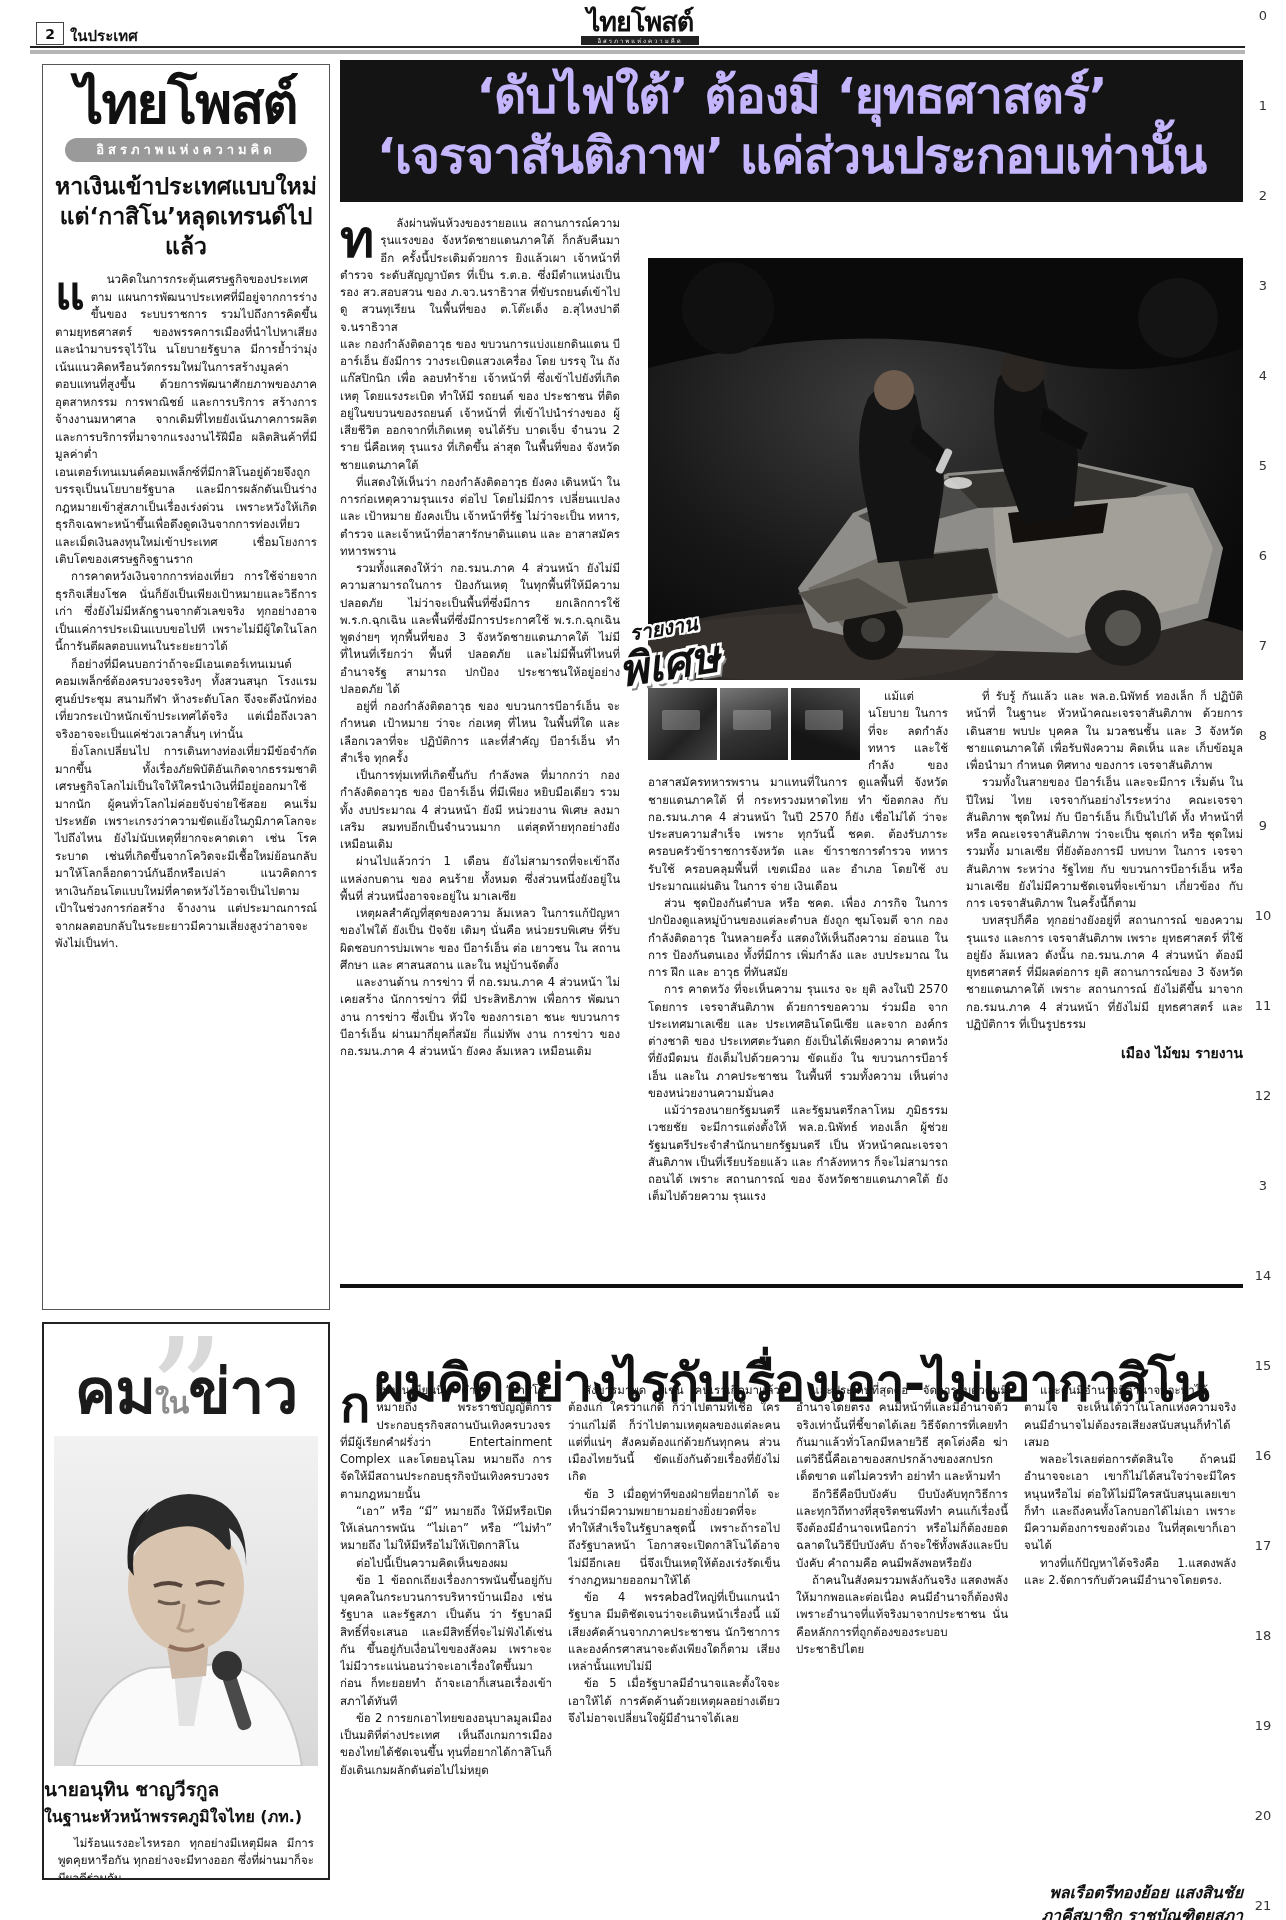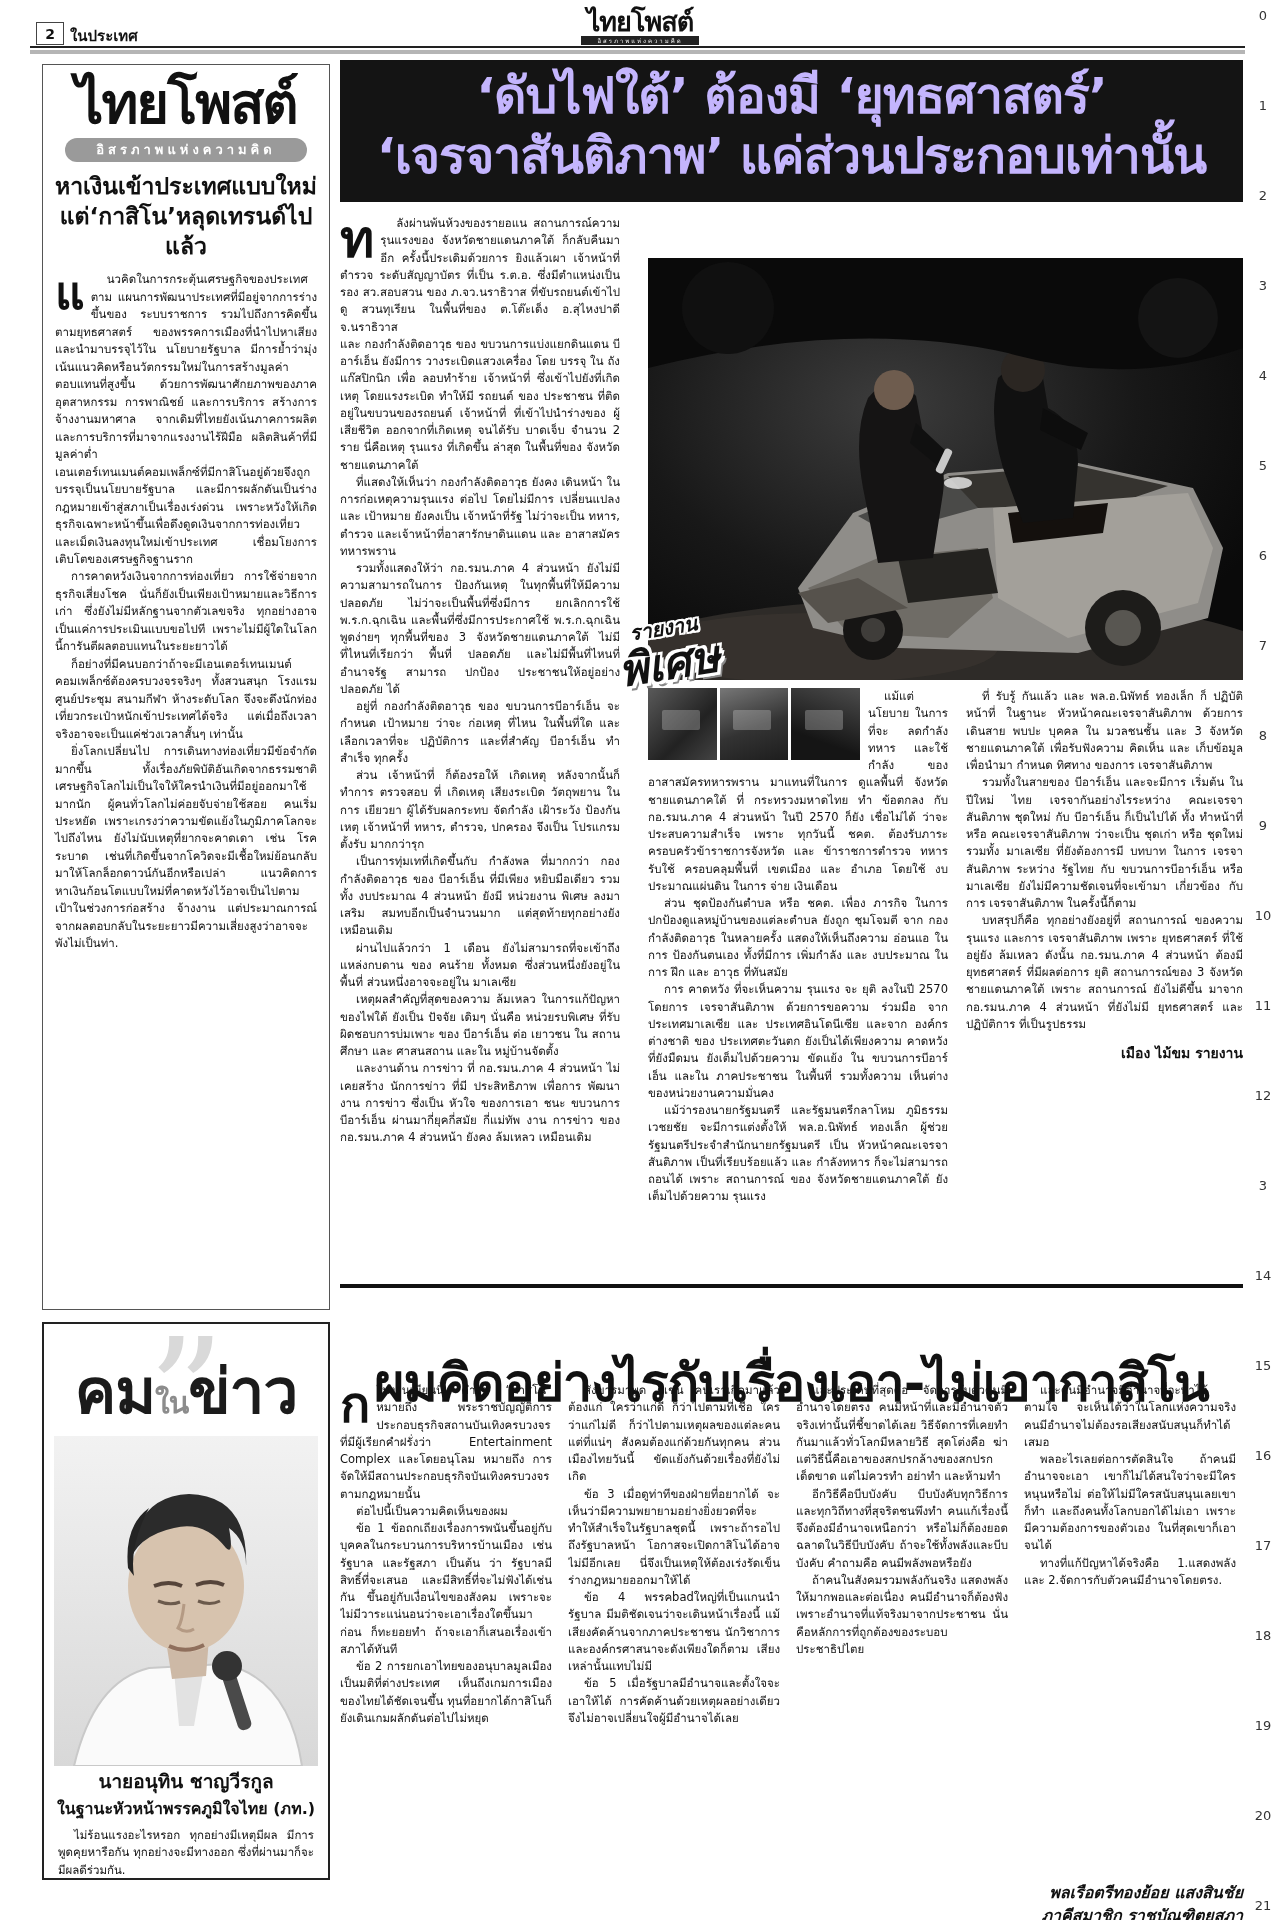--- a/index.html
+++ b/index.html
@@ -69,21 +69,21 @@
         font-weight:bold;font-style:italic;font-size:16px;line-height:1.45;margin-top:9px;}
   
   .quote-box{position:absolute;left:42px;top:1322px;width:288px;height:558px;border:2px solid #222;
         box-sizing:border-box;overflow:hidden;}
   .qb-logo{position:relative;height:110px;text-align:center;}
   .qb-mark{position:absolute;left:50%;top:-6px;transform:translateX(-50%);font-size:150px;
         color:#d9d9d9;font-family:"DejaVu Serif","Liberation Serif",serif;line-height:1;}
   .qb-words{position:relative;padding-top:18px;font-weight:bold;letter-spacing:-1px;}
   .qb-w1,.qb-w3{font-size:62px;color:#1b1b1b;} .qb-w2{font-size:30px;color:#8c8c8c;}
   .qb-photo{position:relative;margin:2px 10px 0;height:330px;background:#e9e9e9;overflow:hidden;}
-  .qb-caption{text-align:center;font-weight:bold;}
+  .qb-caption{margin-top:8px;text-align:left;font-weight:bold;}
   .qb-cap1{font-size:19px;} .qb-cap2{font-size:16px;}
   .qb-quote{margin:6px 14px 0;font-size:11.5px;line-height:1.5;text-align:justify;text-indent:16px;}
   
   .ruler{position:absolute;left:1250px;top:0;width:30px;height:1920px;}
   .ruler-num{position:absolute;left:0;width:26px;text-align:center;font-size:13px;color:#333;}
 </style>
 </head>
 <body>
 
 <div class="page">
@@ -123,21 +123,20 @@
   </div>
 
   <div class="colA no-first-indent">
     <span class="dropcap-t">ท</span>
     <p class="para">ลังผ่านพ้นห้วงของรายอแน สถานการณ์ความรุนแรงของ จังหวัดชายแดนภาคใต้ ก็กลับคืนมาอีก ครั้งนี้ประเดิมด้วยการ ยิงแล้วเผา เจ้าหน้าที่ตำรวจ ระดับสัญญาบัตร ที่เป็น ร.ต.อ. ซึ่งมีตำแหน่งเป็น รอง สว.สอบสวน ของ ภ.จว.นราธิวาส ที่ขับรถยนต์เข้าไปดู สวนทุเรียน ในพื้นที่ของ ต.โต๊ะเด็ง อ.สุไหงปาดี จ.นราธิวาส</p>
     <div>
         <p class="para">และ กองกำลังติดอาวุธ ของ ขบวนการแบ่งแยกดินแดน บีอาร์เอ็น ยังมีการ วางระเบิดแสวงเครื่อง โดย บรรจุ ใน ถังแก๊สปิกนิก เพื่อ ลอบทำร้าย เจ้าหน้าที่ ซึ่งเข้าไปยังที่เกิดเหตุ โดยแรงระเบิด ทำให้มี รถยนต์ ของ ประชาชน ที่ติดอยู่ในขบวนของรถยนต์ เจ้าหน้าที่ ที่เข้าไปนำร่างของ ผู้เสียชีวิต ออกจากที่เกิดเหตุ จนได้รับ บาดเจ็บ จำนวน 2 ราย นี่คือเหตุ รุนแรง ที่เกิดขึ้น ล่าสุด ในพื้นที่ของ จังหวัดชายแดนภาคใต้</p>
         <p class="para">ที่แสดงให้เห็นว่า กองกำลังติดอาวุธ ยังคง เดินหน้า ในการก่อเหตุความรุนแรง ต่อไป โดยไม่มีการ เปลี่ยนแปลง และ เป้าหมาย ยังคงเป็น เจ้าหน้าที่รัฐ ไม่ว่าจะเป็น ทหาร, ตำรวจ และเจ้าหน้าที่อาสารักษาดินแดน และ อาสาสมัครทหารพราน</p>
         <p class="para">รวมทั้งแสดงให้ว่า กอ.รมน.ภาค 4 ส่วนหน้า ยังไม่มีความสามารถในการ ป้องกันเหตุ ในทุกพื้นที่ให้มีความ ปลอดภัย ไม่ว่าจะเป็นพื้นที่ซึ่งมีการ ยกเลิกการใช้ พ.ร.ก.ฉุกเฉิน และพื้นที่ซึ่งมีการประกาศใช้ พ.ร.ก.ฉุกเฉิน พูดง่ายๆ ทุกพื้นที่ของ 3 จังหวัดชายแดนภาคใต้ ไม่มีที่ไหนที่เรียกว่า พื้นที่ ปลอดภัย และไม่มีพื้นที่ไหนที่ อำนาจรัฐ สามารถ ปกป้อง ประชาชนให้อยู่อย่าง ปลอดภัย ได้</p>
         <p class="para">อยู่ที่ กองกำลังติดอาวุธ ของ ขบวนการบีอาร์เอ็น จะ กำหนด เป้าหมาย ว่าจะ ก่อเหตุ ที่ไหน ในพื้นที่ใด และเลือกเวลาที่จะ ปฏิบัติการ และที่สำคัญ บีอาร์เอ็น ทำ สำเร็จ ทุกครั้ง</p>
-        <p class="para">ส่วน เจ้าหน้าที่ ก็ต้องรอให้ เกิดเหตุ หลังจากนั้นก็ทำการ ตรวจสอบ ที่ เกิดเหตุ เสียงระเบิด วัตถุพยาน ในการ เยียวยา ผู้ได้รับผลกระทบ จัดกำลัง เฝ้าระวัง ป้องกันเหตุ เจ้าหน้าที่ ทหาร, ตำรวจ, ปกครอง จึงเป็น โปรแกรมตั้งรับ มากกว่ารุก</p>
         <p class="para">เป็นการทุ่มเทที่เกิดขึ้นกับ กำลังพล ที่มากกว่า กองกำลังติดอาวุธ ของ บีอาร์เอ็น ที่มีเพียง หยิบมือเดียว รวมทั้ง งบประมาณ 4 ส่วนหน้า ยังมี หน่วยงาน พิเศษ ลงมาเสริม สมทบอีกเป็นจำนวนมาก แต่สุดท้ายทุกอย่างยังเหมือนเดิม</p>
         <p class="para">ผ่านไปแล้วกว่า 1 เดือน ยังไม่สามารถที่จะเข้าถึง แหล่งกบดาน ของ คนร้าย ทั้งหมด ซึ่งส่วนหนึ่งยังอยู่ในพื้นที่ ส่วนหนึ่งอาจจะอยู่ใน มาเลเซีย</p>
         <p class="para">เหตุผลสำคัญที่สุดของความ ล้มเหลว ในการแก้ปัญหาของไฟใต้ ยังเป็น ปัจจัย เดิมๆ นั่นคือ หน่วยรบพิเศษ ที่รับผิดชอบการบ่มเพาะ ของ บีอาร์เอ็น ต่อ เยาวชน ใน สถานศึกษา และ ศาสนสถาน และใน หมู่บ้านจัดตั้ง</p>
         <p class="para">และงานด้าน การข่าว ที่ กอ.รมน.ภาค 4 ส่วนหน้า ไม่เคยสร้าง นักการข่าว ที่มี ประสิทธิภาพ เพื่อการ พัฒนา งาน การข่าว ซึ่งเป็น หัวใจ ของการเอา ชนะ ขบวนการ บีอาร์เอ็น ผ่านมากี่ยุคกี่สมัย กี่แม่ทัพ งาน การข่าว ของ กอ.รมน.ภาค 4 ส่วนหน้า ยังคง ล้มเหลว เหมือนเดิม</p>
       </div>
   </div>
 
   <div class="main-photo">
     <svg width="595" height="422" viewBox="0 0 595 422">
       <rect width="595" height="422" fill="#0c0c0c"></rect>
@@ -207,20 +206,21 @@
     <div class="byline">เมือง ไม้ขม รายงาน</div>
   </div>
 
   <div class="bottom-sep"></div>
   <div class="bottom-headline">ผมคิดอย่างไรกับเรื่องเอา-ไม่เอากาสิโน</div>
 
   <div class="bcol bcol1 no-first-indent">
     <span class="dropcap-k">ก</span>
     <div>
         <p class="para">ในงานเขียนนี้ คำว่า “กาสิโน” หมายถึง พระราชบัญญัติการประกอบธุรกิจสถานบันเทิงครบวงจร ที่มีผู้เรียกคำฝรั่งว่า Entertainment Complex และโดยอนุโลม หมายถึง การจัดให้มีสถานประกอบธุรกิจบันเทิงครบวงจรตามกฎหมายนั้น</p>
+        <p class="para">“เอา” หรือ “มี” หมายถึง ให้มีหรือเปิดให้เล่นการพนัน “ไม่เอา” หรือ “ไม่ทำ” หมายถึง ไม่ให้มีหรือไม่ให้เปิดกาสิโน</p>
         <p class="para">ต่อไปนี้เป็นความคิดเห็นของผม</p>
         <p class="para">ข้อ 1 ข้อถกเถียงเรื่องการพนันขึ้นอยู่กับบุคคลในกระบวนการบริหารบ้านเมือง เช่น รัฐบาล และรัฐสภา เป็นต้น ว่า รัฐบาลมีสิทธิ์ที่จะเสนอ และมีสิทธิ์ที่จะไม่ฟังได้เช่นกัน ขึ้นอยู่กับเงื่อนไขของสังคม เพราะจะไม่มีวาระแน่นอนว่าจะเอาเรื่องใดขึ้นมาก่อน ก็ทะยอยทำ ถ้าจะเอาก็เสนอเรื่องเข้าสภาได้ทันที</p>
         <p class="para">ข้อ 2 การยกเอาไทยของอนุบาลมูลเมือง เป็นมติที่ต่างประเทศ เห็นถึงเกมการเมืองของไทยได้ชัดเจนขึ้น ทุนที่อยากได้กาสิโนก็ยังเดินเกมผลักดันต่อไปไม่หยุด</p>
       </div>
   </div>
   <div class="bcol bcol2">
     <div>
         <p class="para">สังขารมาพูด ก็เช่น คนเราเกิดมาแล้วต้องแก่ ใครว่าแก่ดี ก็ว่าไปตามที่เชื่อ ใครว่าแก่ไม่ดี ก็ว่าไปตามเหตุผลของแต่ละคน แต่ที่แน่ๆ สังคมต้องแก่ด้วยกันทุกคน ส่วนเมืองไทยวันนี้ ขัดแย้งกันด้วยเรื่องที่ยังไม่เกิด</p>
         <p class="para">ข้อ 3 เมื่อดูท่าทีของฝ่ายที่อยากได้ จะเห็นว่ามีความพยายามอย่างยิ่งยวดที่จะทำให้สำเร็จในรัฐบาลชุดนี้ เพราะถ้ารอไปถึงรัฐบาลหน้า โอกาสจะเปิดกาสิโนได้อาจไม่มีอีกเลย นี่จึงเป็นเหตุให้ต้องเร่งรัดเข็นร่างกฎหมายออกมาให้ได้</p>
         <p class="para">ข้อ 4 พรรคbadใหญ่ที่เป็นแกนนำรัฐบาล มีมติชัดเจนว่าจะเดินหน้าเรื่องนี้ แม้เสียงคัดค้านจากภาคประชาชน นักวิชาการ และองค์กรศาสนาจะดังเพียงใดก็ตาม เสียงเหล่านั้นแทบไม่มี</p>

